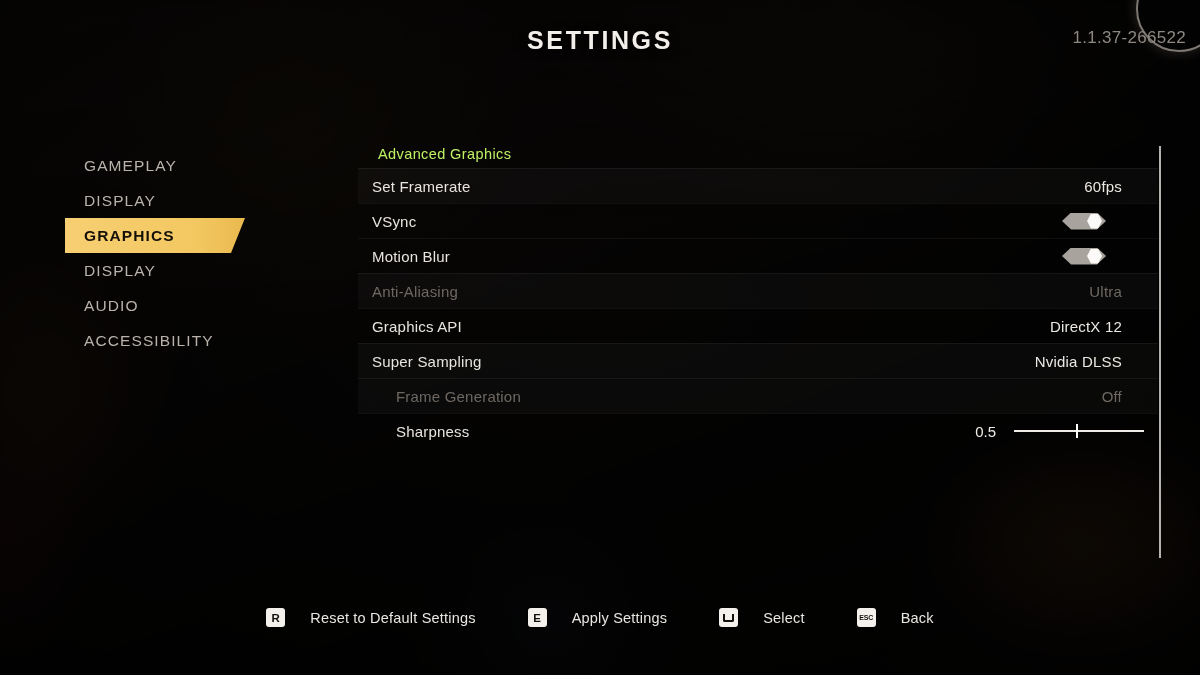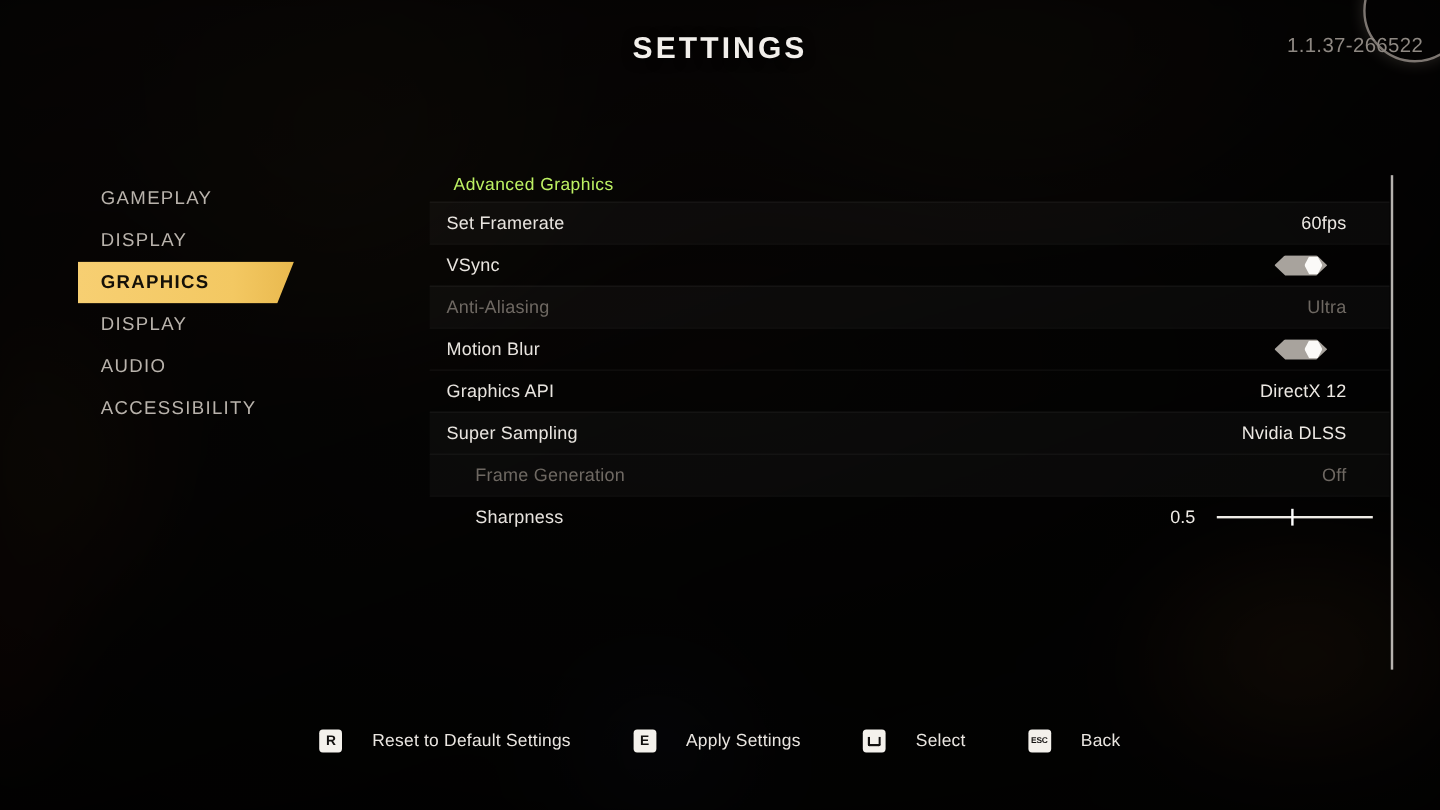--- a/index.html
+++ b/index.html
@@ -212,32 +212,32 @@
           </div>
         </div>
         <div class="row">
           <div class="row-label">VSync</div>
           <div class="row-value">
             <div class="toggle">
               <div class="knob"></div>
             </div>
           </div>
         </div>
-        <div class="row stripe disabled">
-          <div class="row-label">Anti-Aliasing</div>
-          <div class="row-value">
-            <div class="val-text">Ultra</div>
-          </div>
-        </div>
         <div class="row">
           <div class="row-label">Motion Blur</div>
           <div class="row-value">
             <div class="toggle">
               <div class="knob"></div>
             </div>
+          </div>
+        </div>
+        <div class="row stripe disabled">
+          <div class="row-label">Anti-Aliasing</div>
+          <div class="row-value">
+            <div class="val-text">Ultra</div>
           </div>
         </div>
         <div class="row">
           <div class="row-label">Graphics API</div>
           <div class="row-value">
             <div class="val-text">DirectX 12</div>
           </div>
         </div>
         <div class="row stripe">
           <div class="row-label">Super Sampling</div>

